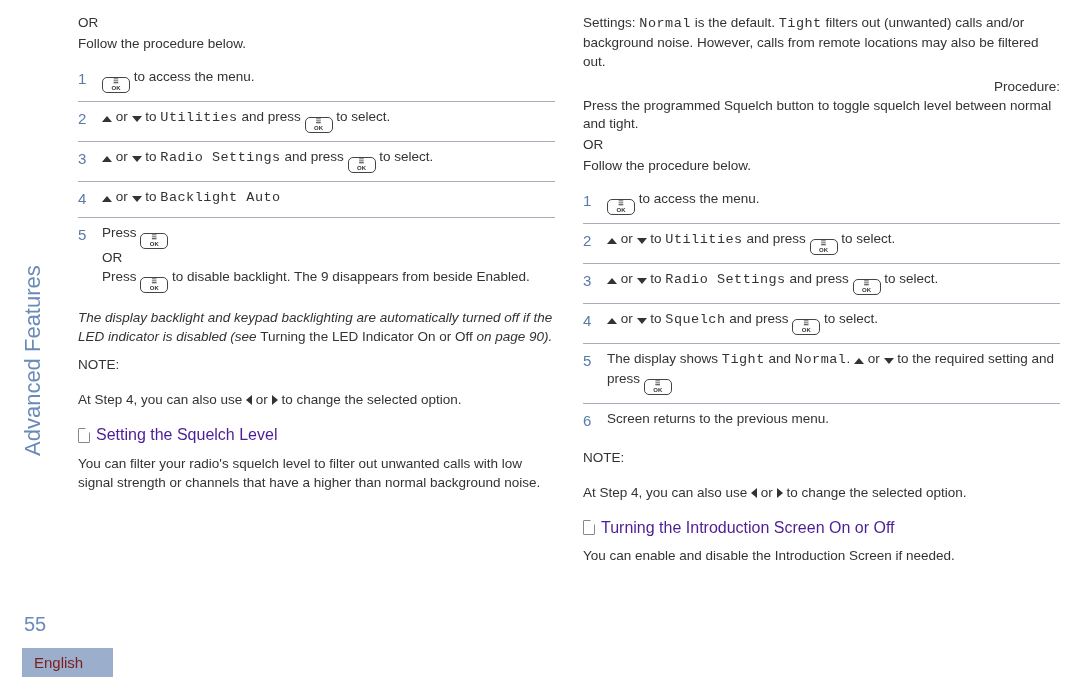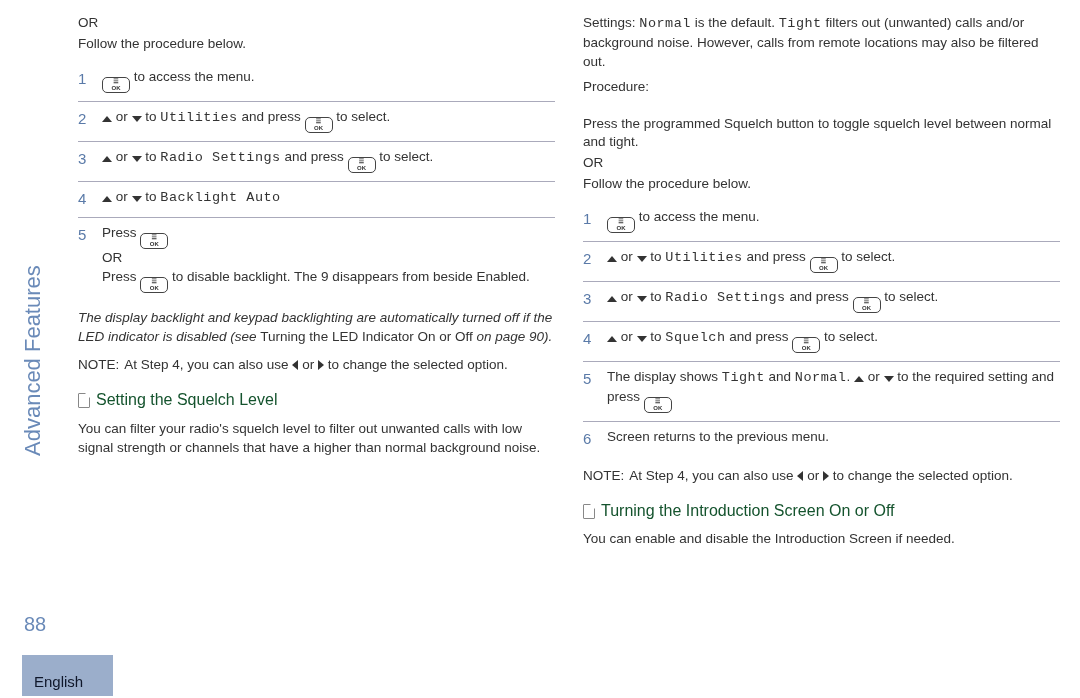--- a/index.html
+++ b/index.html
@@ -80,28 +80,28 @@
     .page-num {
       position: absolute;
       left: 24px;
       bottom: 62px;
       color: #6a8ab8;
       font-size: 20px;
     }
     .lang-tab {
       position: absolute;
       left: 22px;
-      bottom: 2px;
+      bottom: 21px;
       background: #9baecb;
-      color: #0f172a;
-      padding: 18px 30px 6px 12px;
+      color: #7f1d1d;
+      padding: 6px 30px 6px 12px;
       font-size: 15px;
     }
     .section-head {
-      color: #14532d;
+      color: #4c1d95;
       font-size: 16px;
       margin: 14px 0 8px 0;
       display: flex;
       align-items: center;
       gap: 6px;
     }
     .doc-icon {
       display: inline-block;
       width: 12px;
       height: 15px;
@@ -110,31 +110,31 @@
       position: relative;
     }
     .doc-icon::after {
       content: '';
       position: absolute;
       right: -1px; top: -1px;
       width: 0; height: 0;
       border-top: 5px solid #fff;
       border-left: 5px solid transparent;
     }
-    .note-block { display: flex; gap: 5px; margin-top: 10px; }
+    .note-block { display: flex; gap: 16px; margin-top: 10px; flex-direction: column; }
     .note-lbl { flex-shrink: 0; }
     p { margin-bottom: 6px; }
   </style>
 </head>
 <body>
 
 <div class="sidebar-label" style="top: 455.5px;">
   <span>Advanced Features</span>
 </div>
-<div class="page-num">88</div>
+<div class="page-num">55</div>
 <div class="lang-tab">English</div>
 
 <div class="page-content">
 
   <div class="column">
     <p class="or">OR</p>
     <p class="follow">Follow the procedure below.</p>
 
     <div class="step-row">
       <div class="step-num">1</div>
@@ -203,21 +203,21 @@
       <span class="doc-icon"></span>
       <span>Setting the Squelch Level</span>
     </div>
     <p>You can filter your radio's squelch level to filter out unwanted calls with low signal strength or channels that have a higher than normal background noise.</p>
   </div>
 
   <div class="column">
     <p>
       <span>Settings: </span><span class="mono">Normal</span><span> is the default. </span><span class="mono">Tight</span><span> filters out (unwanted) calls and/or background noise. However, calls from remote locations may also be filtered out.</span>
     </p>
-    <p style="margin-bottom:18px;">Procedure:</p>
+    <p style="margin-bottom:0;text-align:right;">Procedure:</p>
     <p style="margin-bottom:2px;">Press the programmed Squelch  button to toggle squelch level between normal and tight.</p>
     <p class="or">OR</p>
     <p class="follow">Follow the procedure below.</p>
 
     <div class="step-row">
       <div class="step-num">1</div>
       <div class="step-body">
         <span class="icon-btn">
             <span class="t1">☰</span>
             <span class="t2">OK</span>

